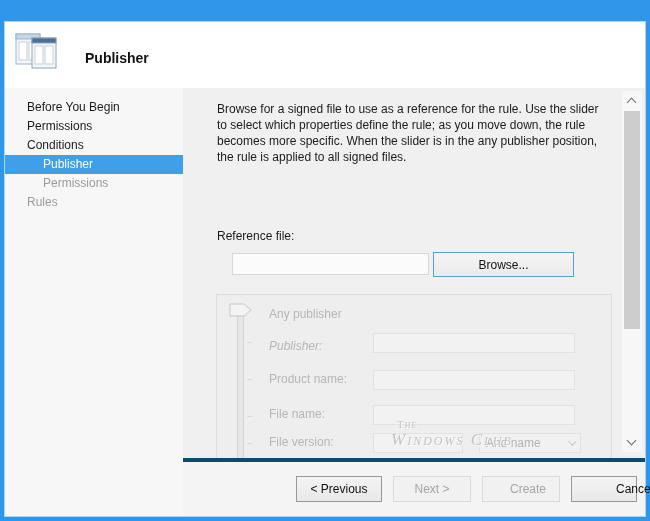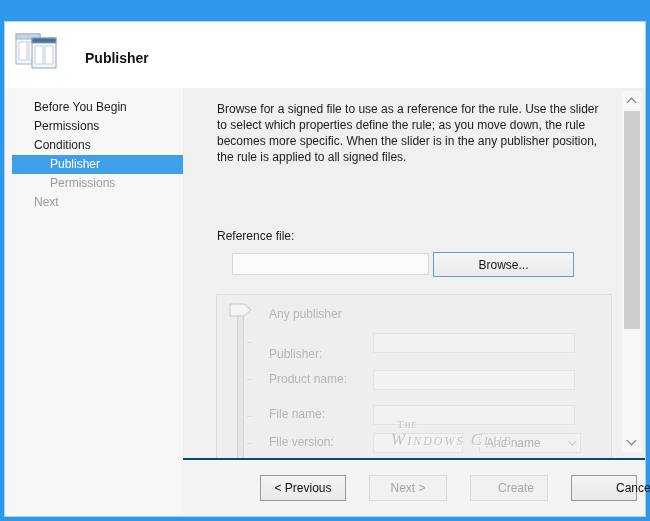--- a/index.html
+++ b/index.html
@@ -20,21 +20,21 @@
   .win-body { position:absolute; left:5px; top:22px; width:640px; height:494px; background:#fff;
     box-shadow:0 0 0 1px #aad4f5; }
 
   
   .header { position:absolute; left:0; top:0; width:640px; height:66px; background:#fff; }
   .header-icon { position:absolute; left:9px; top:8px; width:44px; height:40px; }
   .page-title { position:absolute; left:80px; top:28px; font-weight:bold; font-size:14px; color:#111; }
 
   
   .sidebar { position:absolute; left:0; top:66px; width:209px; bottom:0; background:#f7f7f7;
-    border-right:6px solid #3b82f6; padding-top:10px;padding-left:7px; }
+    border-right:6px solid #3b82f6; padding-top:10px; }
   .nav-item { height:19px; line-height:19px; padding-left:22px; color:#1c1c1c; cursor:default; }
   .nav-item.indent { padding-left:38px; }
   .nav-item.active { background:#3f9fe9; color:#ffffff; }
   .nav-item.disabled { color:#9b9b9b; }
 
   
   .content { position:absolute; left:178px; top:66px; right:0; bottom:58px; background:#f0f0f0; overflow:hidden; }
   .instructions { position:absolute; left:34px; top:13px; width:384px; font-size:12px; line-height:16px; color:#1b1b1b; }
   .ref-label { position:absolute; left:34px; top:141px; }
   .ref-input { position:absolute; left:49px; top:165px; width:197px; height:22px;
@@ -66,22 +66,22 @@
 
   
   .scrollbar { position:absolute; right:3px; top:3px; width:20px; bottom:6px; background:#f7f7f7; }
   .sb-arrow { position:absolute; left:6px; width:7px; height:7px; border-left:1px solid #6f6f6f; border-top:1px solid #6f6f6f; }
   .sb-up { top:8px; transform:rotate(45deg); }
   .sb-down { bottom:8px; transform:rotate(225deg); }
   .sb-thumb { position:absolute; left:2px; top:20px; width:16px; height:218px; background:#cdcdcd; }
 
   
   .footer { position:absolute; left:178px; right:0; bottom:0; height:58px; background:#f4f4f4;
-    border-top:2px solid #0c4a6e; display:flex; align-items:center; justify-content:flex-end;
-    gap:23px; padding-right:8px; }
+    border-top:4px solid #0c4a6e; display:flex; align-items:center; justify-content:flex-end;
+    gap:11px; padding-right:8px; }
   .btn { height:26px; font:inherit; background:linear-gradient(#f3f3f3,#e9e9e9);
     border:1px solid #989898; color:#111; cursor:pointer; }
   .btn:disabled { background:#f1f1f1; border-color:#dbdbdb; color:#a5a5a5; cursor:default; }
   .btn-previous { width:86px; }
   .btn-next { width:78px; }
   .btn-create { width:78px;padding-left:14px; }
   .btn-cancel { width:66px;padding-left:44px; }
 </style>
 </head>
 <body>
@@ -104,21 +104,21 @@
       </svg>
       <div class="page-title">Publisher</div>
     </div>
 
     <div class="sidebar">
       <div class="nav-item">Before You Begin</div>
       <div class="nav-item">Permissions</div>
       <div class="nav-item">Conditions</div>
       <div class="nav-item indent active">Publisher</div>
       <div class="nav-item indent disabled">Permissions</div>
-      <div class="nav-item disabled">Next</div>
+      <div class="nav-item disabled">Rules</div>
     </div>
 
     <div class="content">
       <p class="instructions">Browse for a signed file to use as a reference for the rule. Use the slider to select which properties define the rule; as you move down, the rule becomes more specific. When the slider is in the any publisher position, the rule is applied to all signed files.</p>
 
       <div class="ref-label">Reference file:</div>
       <input class="ref-input" type="text" value="" style="">
       <button class="browse-btn">Browse...</button>
 
       <div class="pub-group">
@@ -126,21 +126,21 @@
         <svg class="slider-thumb" viewBox="0 0 24 14">
           <polygon points="1,1 15,1 22,7 15,13 1,13" fill="#f4f4f4" stroke="#c6c6c6"></polygon>
         </svg>
         <div class="tick" style="top:47px;"></div>
         <div class="tick" style="top:84px;"></div>
         <div class="tick" style="top:121px;"></div>
         <div class="tick" style="top:148px;"></div>
 
         <div class="g-label" style="top:12px;">Any publisher</div>
 
-        <div class="g-label" style="top:52px;">Publisher:</div>
+        <div class="g-label" style="top:44px;font-style:italic;">Publisher:</div>
         <input class="g-input" style="top: 38px;" type="text" disabled="" value="">
 
         <div class="g-label" style="top:77px;">Product name:</div>
         <input class="g-input" style="top: 75px;" type="text" disabled="" value="">
 
         <div class="g-label" style="top:112px;">File name:</div>
         <input class="g-input" style="top: 110px;" type="text" disabled="" value="">
 
         <div class="g-label" style="top:140px;">File version:</div>
         <input class="g-input short" style="top: 138px;" type="text" disabled="" value="">

